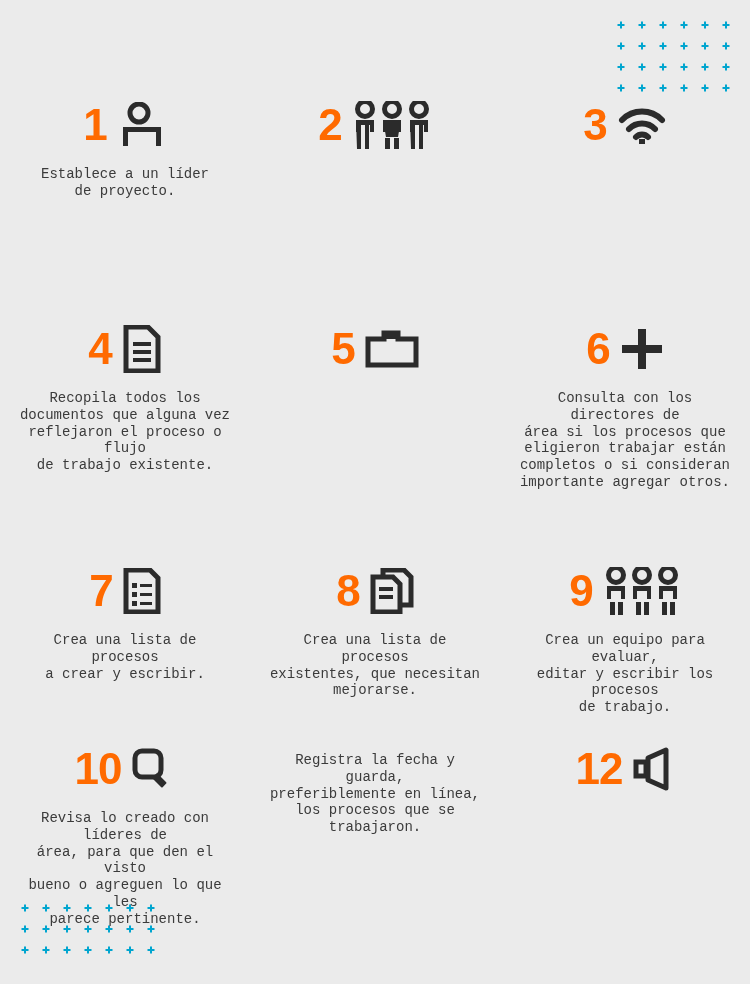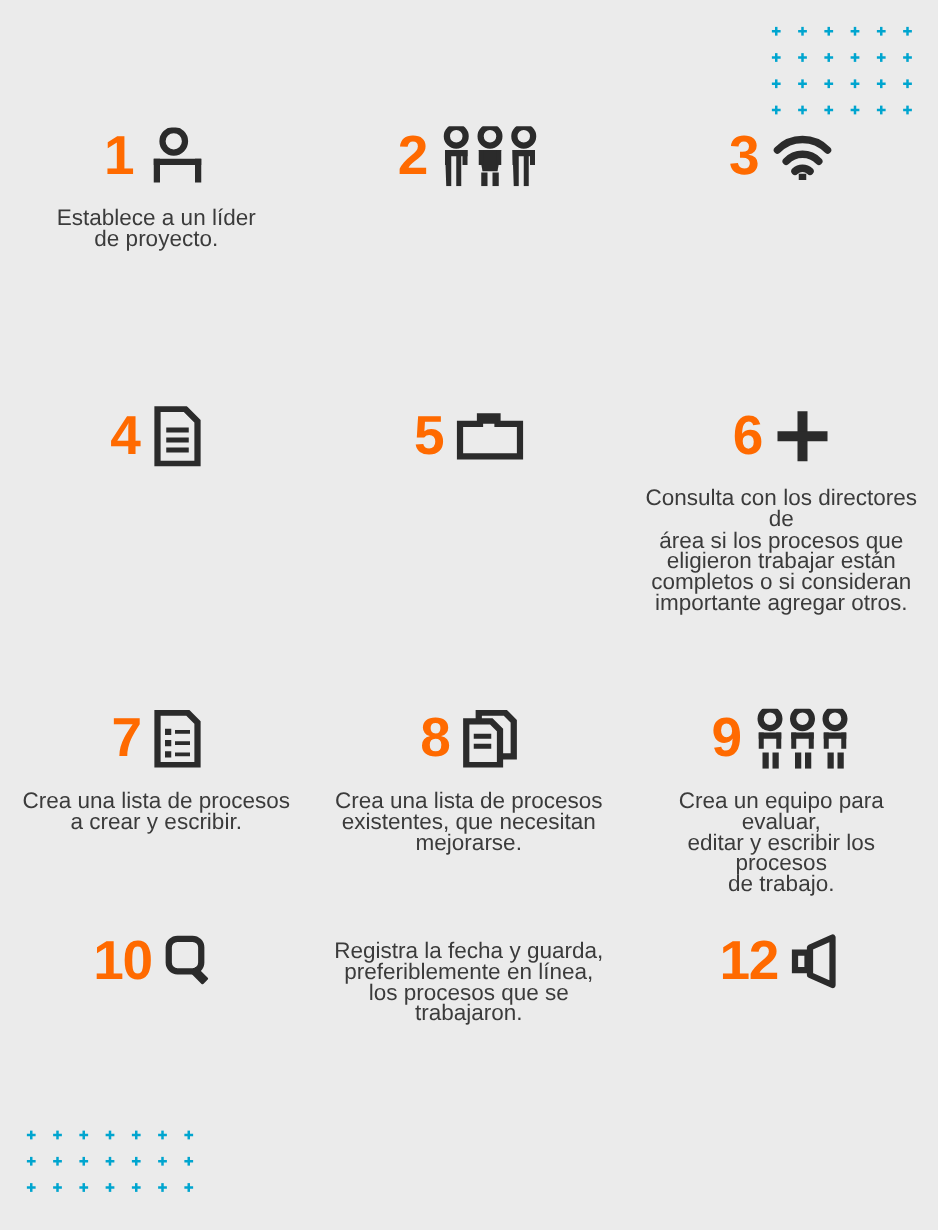--- a/index.html
+++ b/index.html
@@ -83,24 +83,24 @@
     display: block;
     flex: 0 0 auto;
     line-height: 0;
   }
   .step-icon svg {
     display: block;
   }
   .step-text {
     margin-top: 12px;
     color: #3b3b3b;
-    font-size: 18px;
+    font-size: 14px;
     line-height: 16.8px;
     white-space: pre-line;
-    font-family: Liberation Sans, sans-serif;
+    font-family: Liberation Mono, monospace;
   }
 
   
   .row {
     position: absolute;
     left: 0;
     width: 750px;
     display: grid;
     grid-template-columns: repeat(3, 250px);
   }
@@ -229,20 +229,24 @@
       <span class="step-num">4</span>
       <span class="step-icon">
         <svg width="40" height="48" viewBox="0 0 40 48">
           <path d="M4 2 h22 l10 10 v34 h-32 z" fill="none" stroke="#2b2b2b" stroke-width="5"></path>
           <rect x="11" y="17" width="18" height="4" fill="#2b2b2b"></rect>
           <rect x="11" y="25" width="18" height="4" fill="#2b2b2b"></rect>
           <rect x="11" y="33" width="18" height="4" fill="#2b2b2b"></rect>
         </svg>
       </span>
     </div>
+    <div class="step-text">Recopila todos los
+documentos que alguna vez
+reflejaron el proceso o flujo
+de trabajo existente.</div>
   </div>
 
   <div class="step">
     <div class="step-head">
       <span class="step-num">5</span>
       <span class="step-icon">
         <svg width="54" height="40" viewBox="0 0 54 40">
           <path d="M3 10 h16 v-6 h14 v6 h18 v26 h-48 z" fill="none" stroke="#2b2b2b" stroke-width="5"></path>
           <path d="M3 10 h16 v-6 h14 v6 z" fill="#2b2b2b"></path>
         </svg>
@@ -343,20 +347,24 @@
   <div class="step">
     <div class="step-head">
       <span class="step-num">10</span>
       <span class="step-icon">
         <svg width="44" height="44" viewBox="0 0 44 44">
           <rect x="4" y="4" width="26" height="26" rx="7" fill="none" stroke="#2b2b2b" stroke-width="5"></rect>
           <rect x="26" y="26" width="14" height="7" rx="1" transform="rotate(45 26 26)" fill="#2b2b2b"></rect>
         </svg>
       </span>
     </div>
+    <div class="step-text">Revisa lo creado con líderes de
+área, para que den el visto
+bueno o agreguen lo que les
+parece pertinente.</div>
   </div>
 
   <div class="step">
     <div class="step-text">Registra la fecha y guarda,
 preferiblemente en línea,
 los procesos que se trabajaron.</div>
   </div>
 
   <div class="step">
     <div class="step-head">

